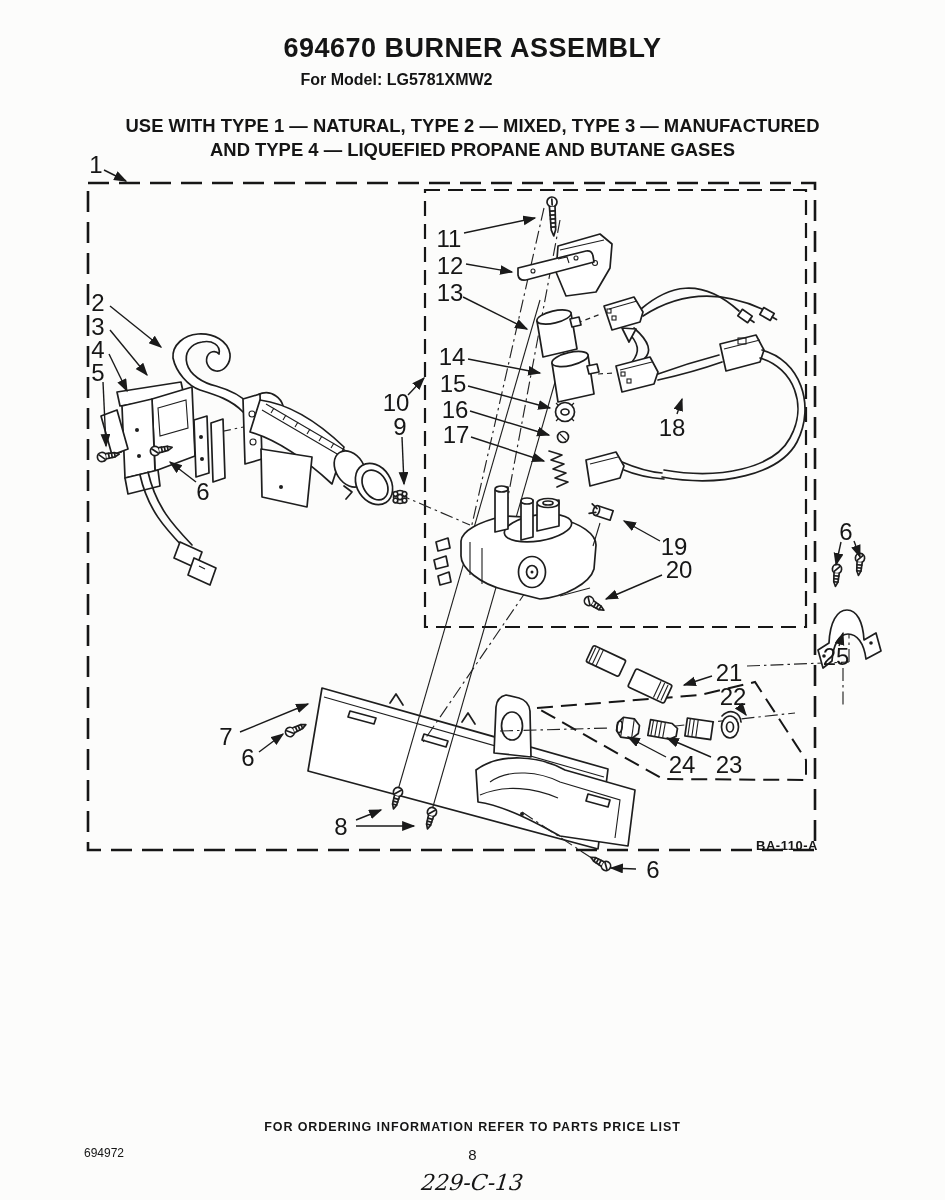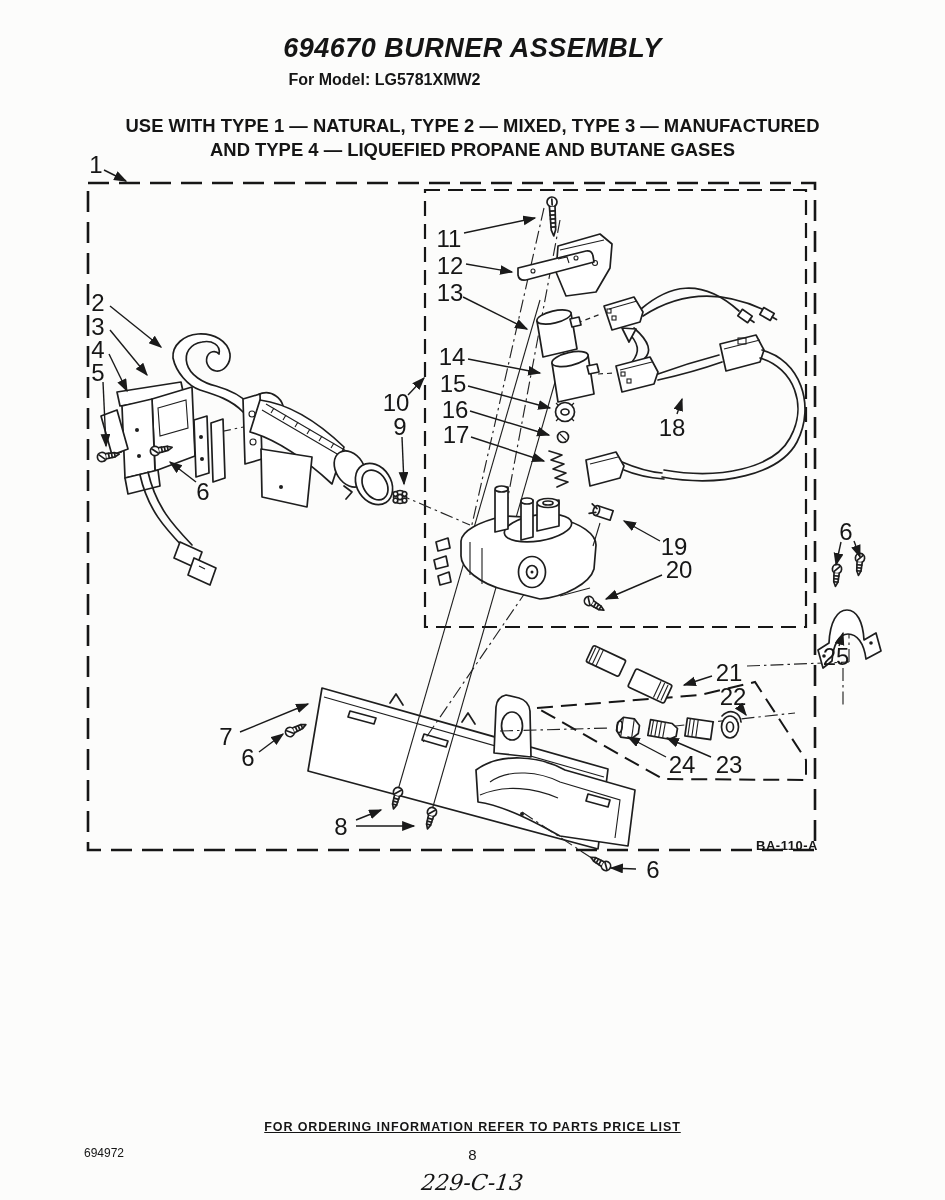--- a/index.html
+++ b/index.html
@@ -1,23 +1,23 @@
 <!DOCTYPE html>
 <html><head>
 <meta charset="utf-8">
 <style>
   html,body{margin:0;padding:0;background:#e8e8e8;}
   .page{position:relative;width:945px;height:1200px;background:#fcfcfb;margin:0 auto;overflow:hidden;
         font-family:"Liberation Sans",sans-serif;color:#151515;}
   .abs{position:absolute;}
-  .title{top:33px;left:0;width:945px;text-align:center;font-size:27px;font-weight:bold;letter-spacing:.5px;font-style:italic;}
-  .model{top:71px;left:0;width:769px;text-align:center;font-size:16px;font-weight:bold;}
+  .title{top:33px;left:0;width:945px;text-align:center;font-size:27px;font-weight:bold;letter-spacing:.5px;}
+  .model{top:71px;left:12px;width:769px;text-align:center;font-size:16px;font-weight:bold;}
   .usewith{top:114px;left:0;width:945px;text-align:center;font-size:19px;font-weight:bold;line-height:24px;
            transform:scaleX(.97);}
-  .ordering{top:1120px;left:0;width:945px;text-align:center;font-size:12.5px;font-weight:bold;letter-spacing:.9px;text-decoration:underline;}
+  .ordering{top:1120px;left:0;width:945px;text-align:center;font-size:12.5px;font-weight:bold;letter-spacing:.9px;}
   .docnum{top:1146px;left:84px;font-size:12px;}
   .pagenum{top:1146px;left:0;width:945px;text-align:center;font-size:15px;}
   .handwritten{top:1170px;left:0;width:945px;text-align:center;font-size:22px;font-style:italic;
                font-family:"DejaVu Serif",serif;transform:skewX(-6deg);}
   svg text.callout{font:24px "Liberation Sans",sans-serif;fill:#161616;text-anchor:middle;}
   svg text.code{font:bold 13px "Liberation Sans",sans-serif;fill:#161616;text-anchor:middle;letter-spacing:.5px;}
   .leader{stroke:#1a1a1a;stroke-width:1.4;}
   .art{stroke:#1e1e1e;stroke-width:1.7;fill:none;stroke-linecap:round;stroke-linejoin:round;}
   .artw{stroke:#1e1e1e;stroke-width:1.7;fill:#fff;stroke-linecap:round;stroke-linejoin:round;}
   .thin{stroke:#1e1e1e;stroke-width:1.1;fill:none;}

